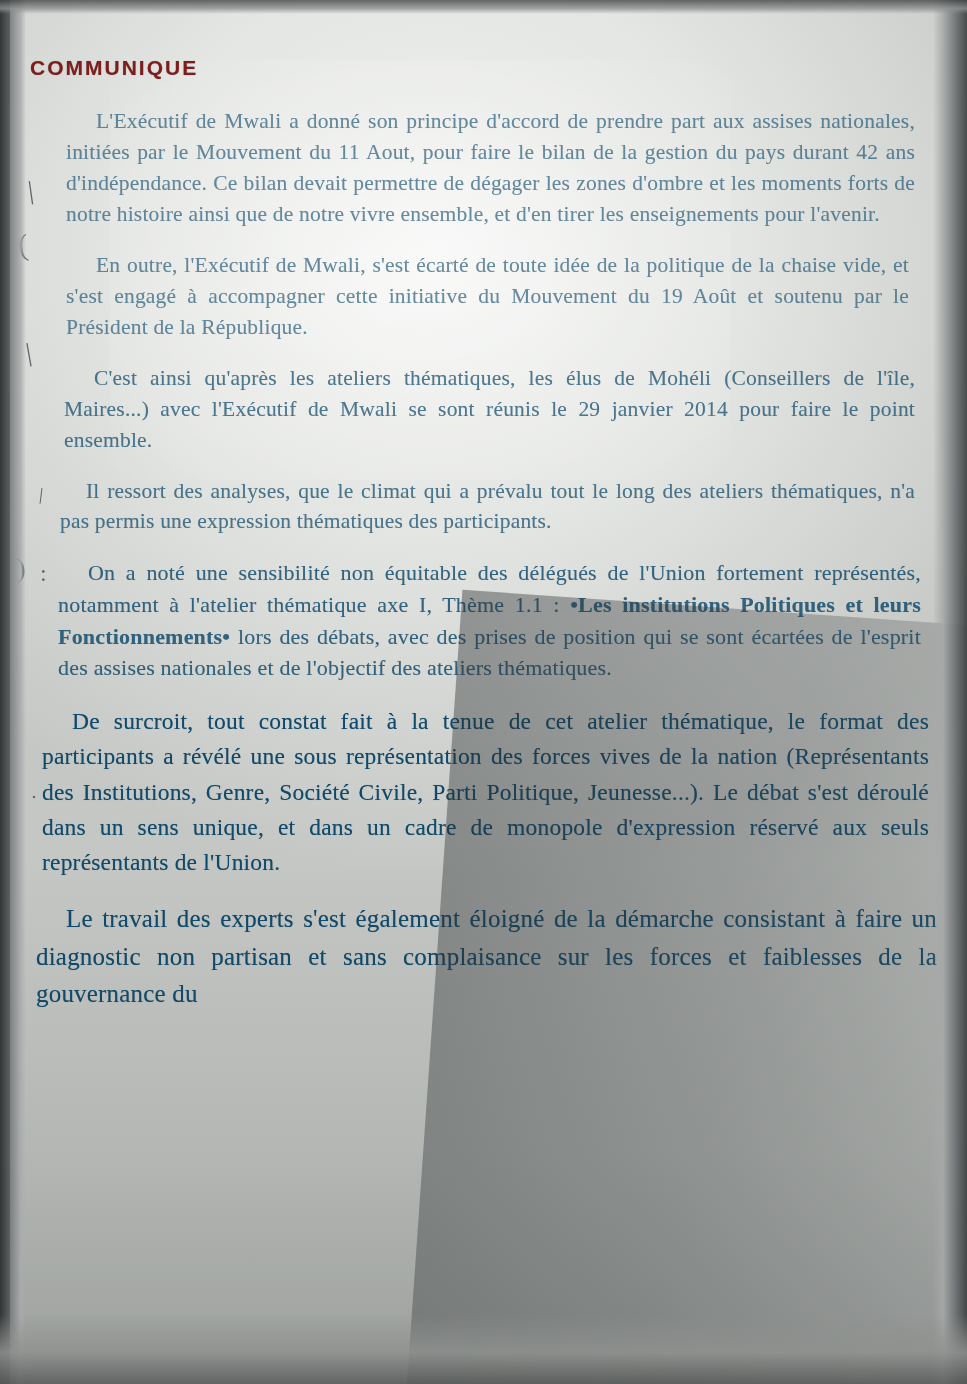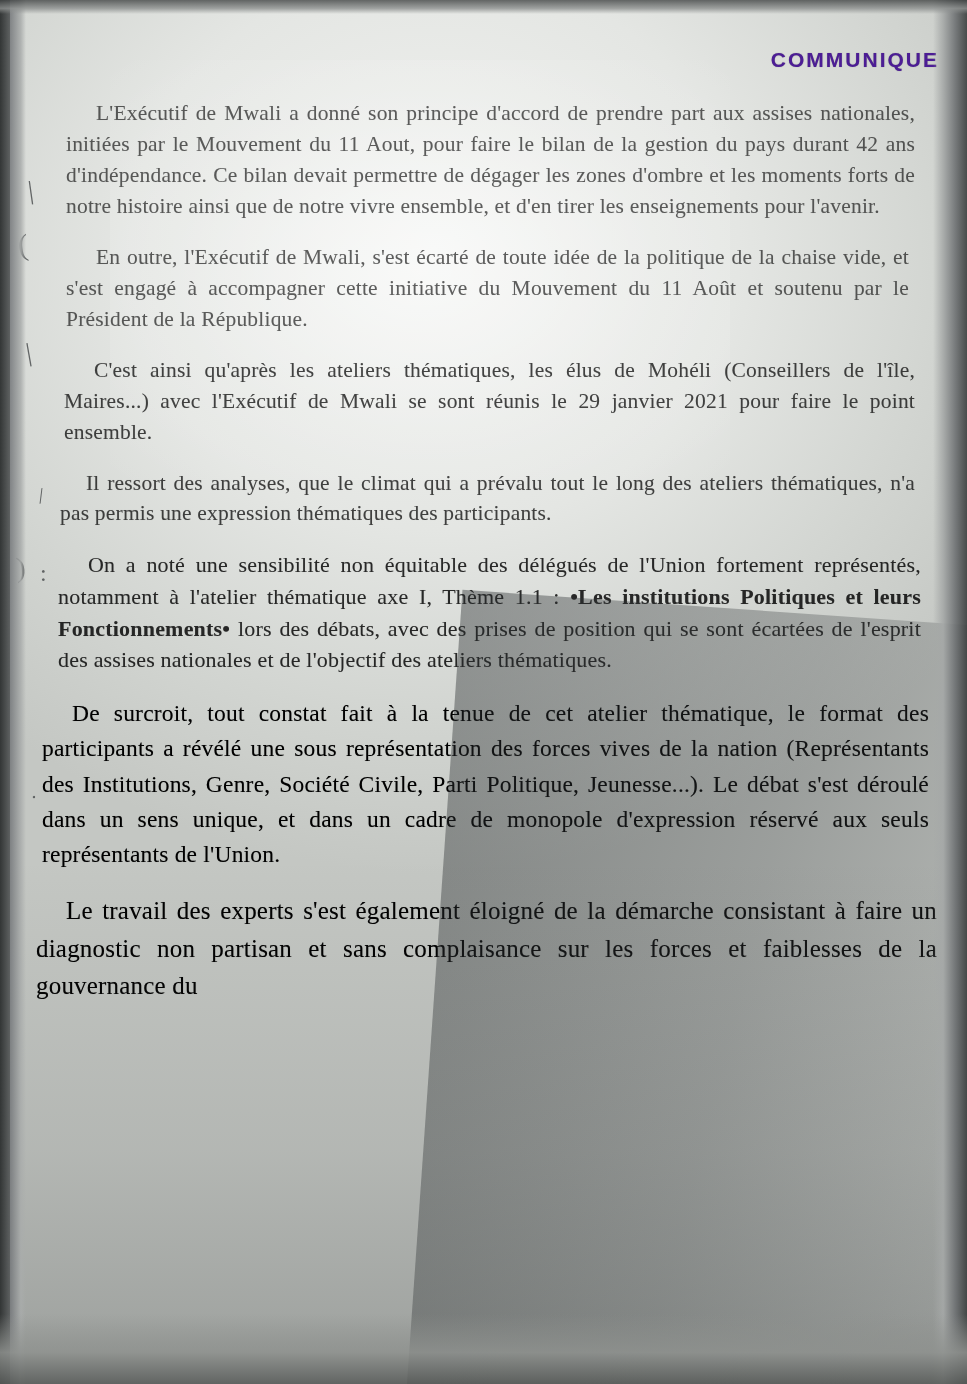--- a/index.html
+++ b/index.html
@@ -85,33 +85,33 @@
     pointer-events: none;
   }
 
   .content {
     position: absolute;
     left: 0; top: 0; right: 0; bottom: 0;
     padding: 42px 28px 0 30px;
     box-sizing: border-box;
   }
   .doc-title {
-    text-align: right;
+    text-align: left;
     font-family: "Liberation Sans", sans-serif;
     font-weight: bold;
     font-size: 21px;
     letter-spacing: 2.0px;
-    color: #4c1d95;
-    margin-top: 6px;
+    color: #7f1d1d;
+    margin-top: 14px;
     margin-bottom: 26px;
     text-shadow: 0 0 1px rgba(0,0,0,.35);
   }
   .para {
     text-align: justify;
-    color: #000000;
+    color: #0c4a6e;
     font-size: 21.5px;
     line-height: 1.44;
     margin: 0 0 20px 0;
     text-indent: 30px;
     text-shadow: 0 0 0.7px rgba(0,0,0,0.30);
     letter-spacing: 0.2px;
   }
   .para.p1 { margin-left: 36px; margin-right: 24px; }
   .para.p2 { margin-left: 36px; margin-right: 30px; }
   .para.p3 { margin-left: 34px; margin-right: 24px; }
@@ -147,22 +147,22 @@
 <body>
 
 <div class="page">
   <div class="paper"></div>
   <div class="glare"></div>
 
   <div class="content">
     <div class="doc-title">COMMUNIQUE</div>
 
     <p class="para p1 faded1">L'Exécutif de Mwali a donné son principe d'accord de prendre part aux assises nationales, initiées par le Mouvement du 11 Aout, pour faire le bilan de la gestion du pays durant 42 ans d'indépendance. Ce bilan devait permettre de dégager les zones d'ombre et les moments forts de notre histoire ainsi que de notre vivre ensemble, et d'en tirer les enseignements pour l'avenir.</p>
-    <p class="para p2 faded1">En outre, l'Exécutif de Mwali, s'est écarté de toute idée de la politique de la chaise vide, et s'est engagé à accompagner cette initiative du Mouvement du 11 Août et soutenu par le Président de la République.</p>
-    <p class="para p3 faded2">C'est ainsi qu'après les ateliers thématiques, les élus de Mohéli (Conseillers de l'île, Maires...) avec l'Exécutif de Mwali se sont réunis le 29 janvier 2021 pour faire le point ensemble.</p>
+    <p class="para p2 faded1">En outre, l'Exécutif de Mwali, s'est écarté de toute idée de la politique de la chaise vide, et s'est engagé à accompagner cette initiative du Mouvement du 19 Août et soutenu par le Président de la République.</p>
+    <p class="para p3 faded2">C'est ainsi qu'après les ateliers thématiques, les élus de Mohéli (Conseillers de l'île, Maires...) avec l'Exécutif de Mwali se sont réunis le 29 janvier 2014 pour faire le point ensemble.</p>
     <p class="para p4 faded2">Il ressort des analyses, que le climat qui a prévalu tout le long des ateliers thématiques, n'a pas permis une expression thématiques des participants.</p>
 
     <p class="para p5 faded3"><span>On a noté une sensibilité non équitable des délégués de l'Union fortement représentés, notamment à l'atelier thématique axe I, Thème 1.1 : </span><span class="dot">•</span><span class="bold">Les institutions Politiques et leurs Fonctionnements</span><span class="dot">•</span><span> lors des débats, avec des prises de position qui se sont écartées de l'esprit des assises nationales et de l'objectif des ateliers thématiques.</span></p>
 
     <p class="para p6">De surcroit, tout constat fait à la tenue de cet atelier thématique, le format des participants a révélé une sous représentation des forces vives de la nation (Représentants des Institutions, Genre, Société Civile, Parti Politique, Jeunesse...). Le débat s'est déroulé dans un sens unique, et dans un cadre de monopole d'expression réservé aux seuls représentants de l'Union.</p>
     <p class="para p7">Le travail des experts s'est également éloigné de la démarche consistant à faire un diagnostic non partisan et sans complaisance sur les forces et faiblesses de la gouvernance du</p>
   </div>
 
   <div class="mark m1">|</div>
   <div class="mark m2">(</div>

